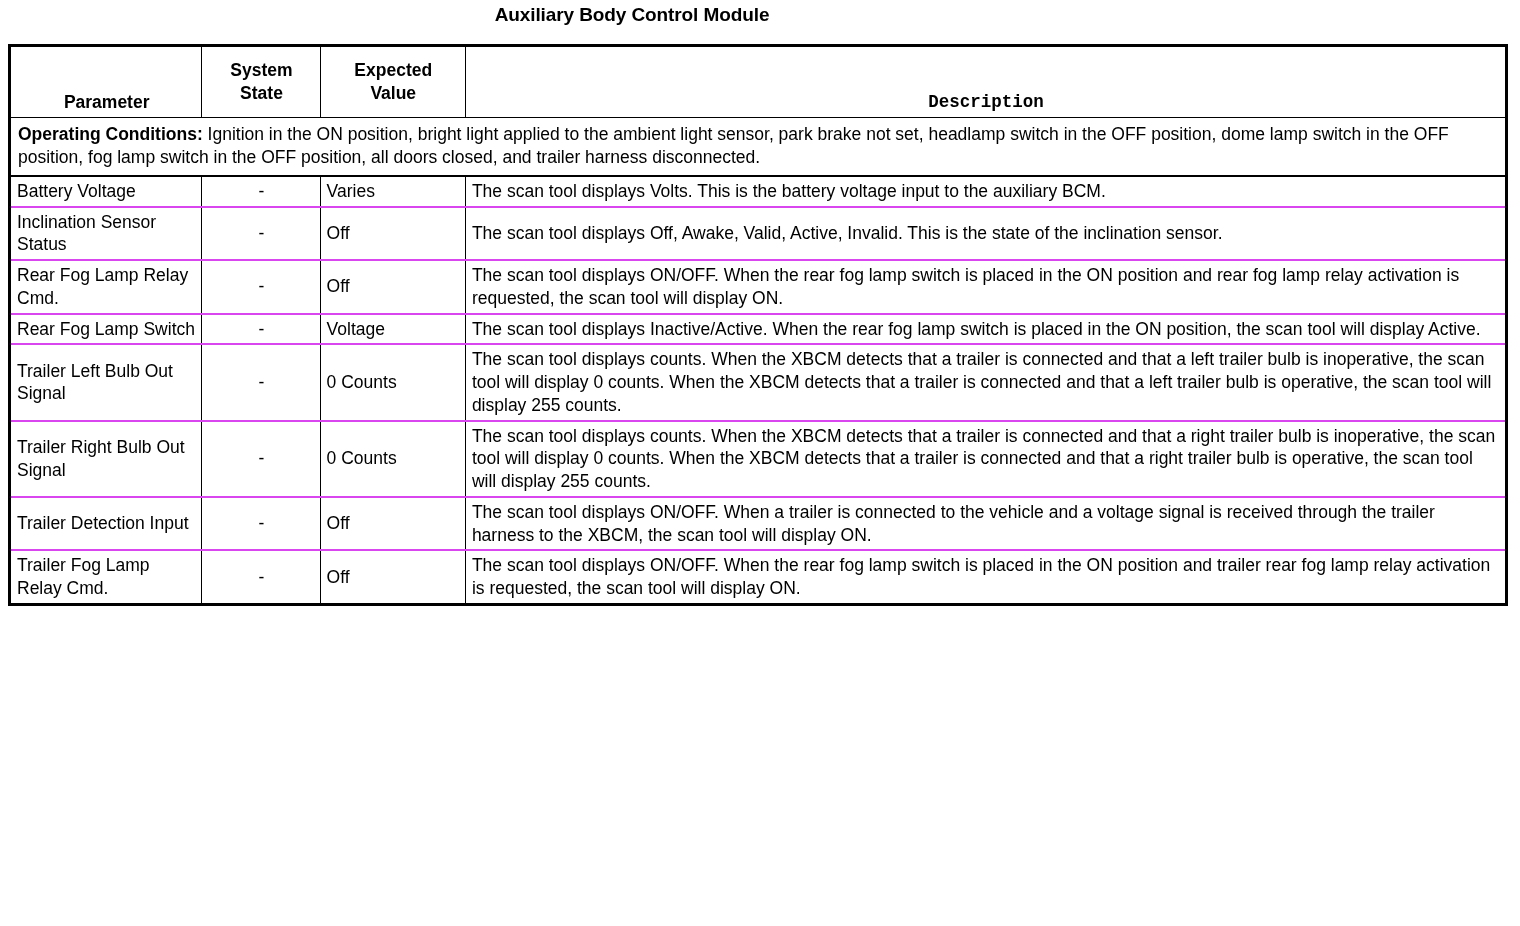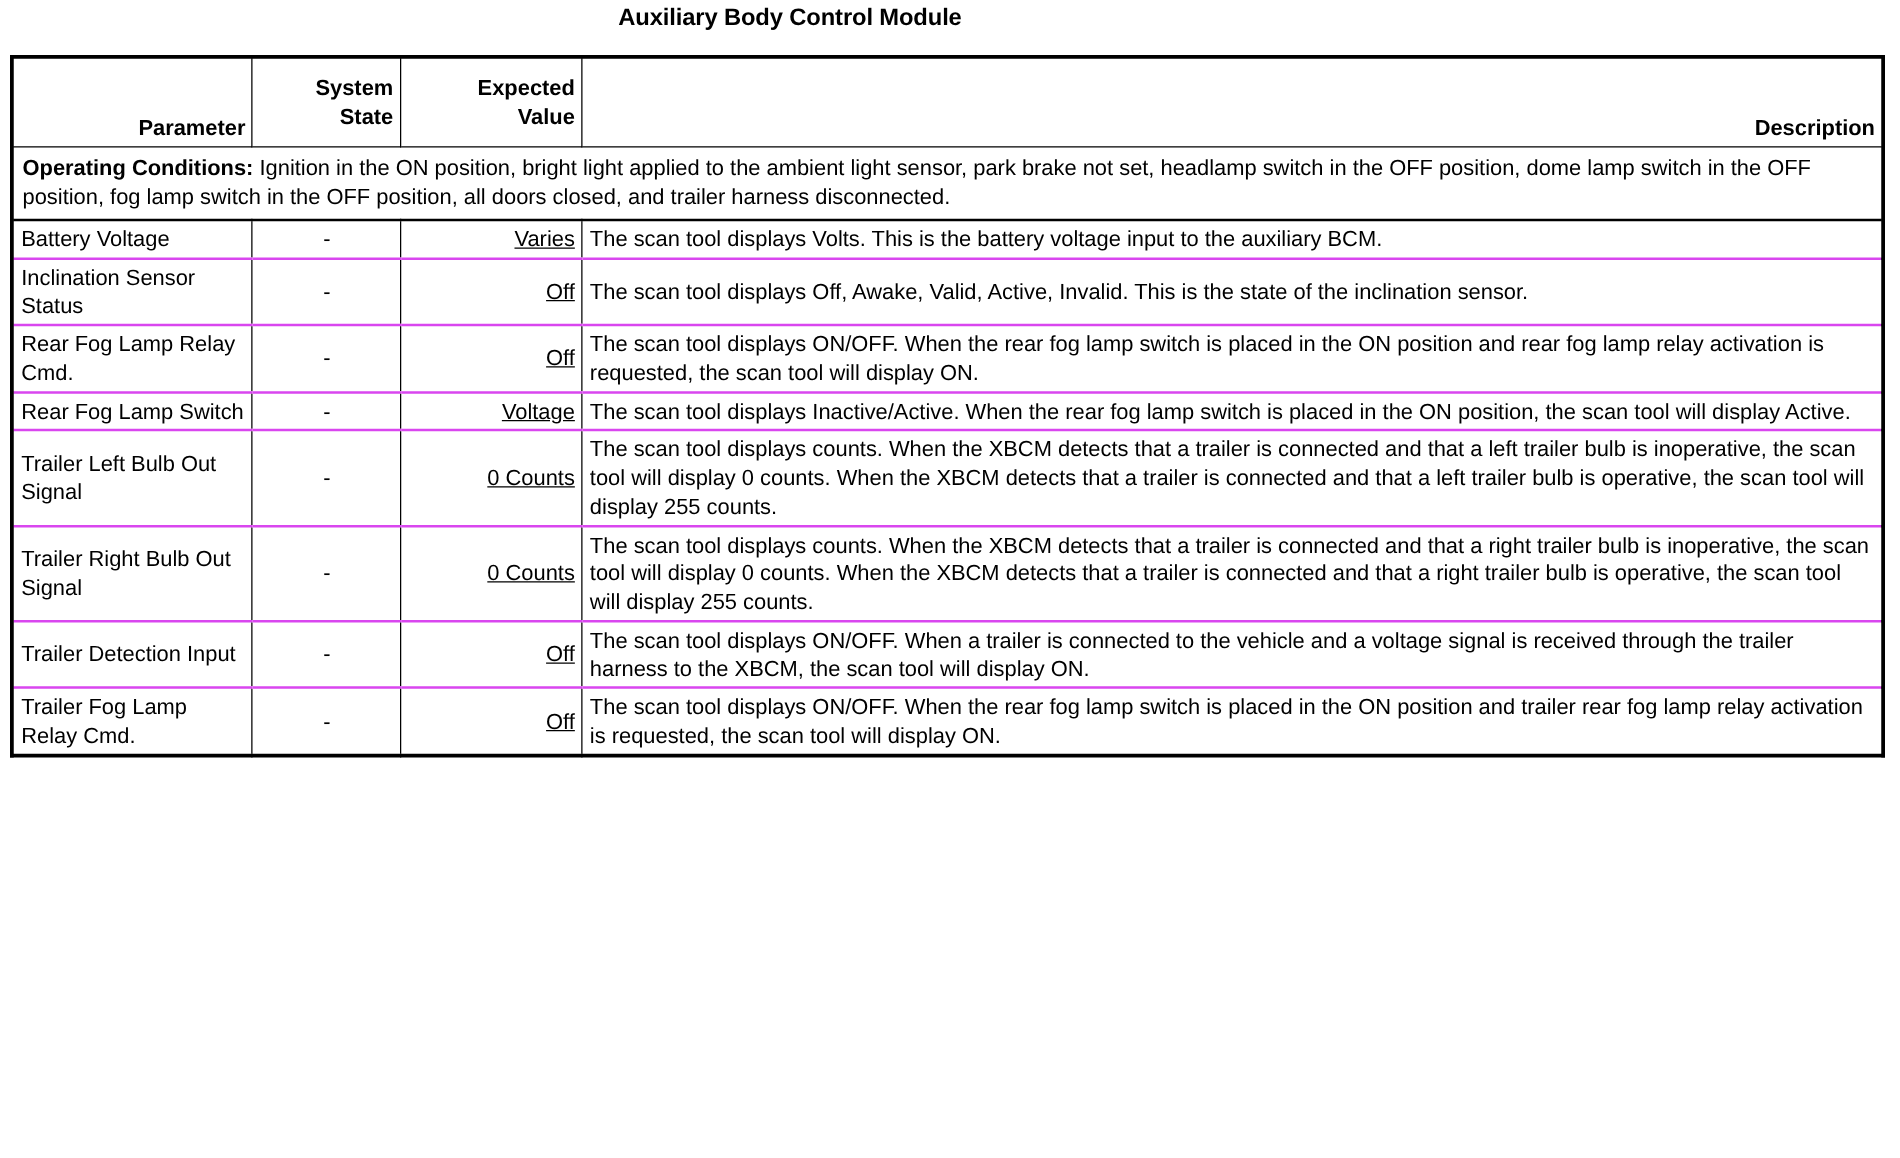--- a/index.html
+++ b/index.html
@@ -57,41 +57,41 @@
   }
 
   
   col.c-param { width: 192px; }
   col.c-state { width: 118px; }
   col.c-exp   { width: 145px; }
   col.c-desc  { width: 1039px; }
 
   thead th {
     font-weight: bold;
-    text-align: right;
+    text-align: center;
     vertical-align: bottom;
     height: 72px;
     padding-bottom: 9px;
     font-size: 18px;
     line-height: 1.18;
   }
   thead th.th-param { vertical-align: bottom; }
-  thead th.th-desc  { vertical-align: bottom; }
+  thead th.th-desc  { vertical-align: bottom; font-family: Liberation Mono, monospace; }
 
   tr.cond-row td {
     border-bottom-width: 2px;
     padding: 5px 6px 6px 7px;
     line-height: 1.31;
     font-size: 17.5px;
   }
   .cond-label { font-weight: bold; }
 
   td.param  { text-align: left;   vertical-align: middle; }
   td.state  { text-align: center; vertical-align: middle; }
-  td.exp    { text-align: right; vertical-align: middle; text-decoration: underline; }
+  td.exp    { text-align: left; vertical-align: middle; }
   td.desc   { text-align: left;   vertical-align: middle; padding-left: 8px; padding-right: 10px; margin-top: 20px; }
 
   tbody tr td { border-top-width: 1px; }
 
   
   tr.sep-heavy td { border-top: 2px solid #d946ef; }
 </style>
 </head>
 <body>
 

